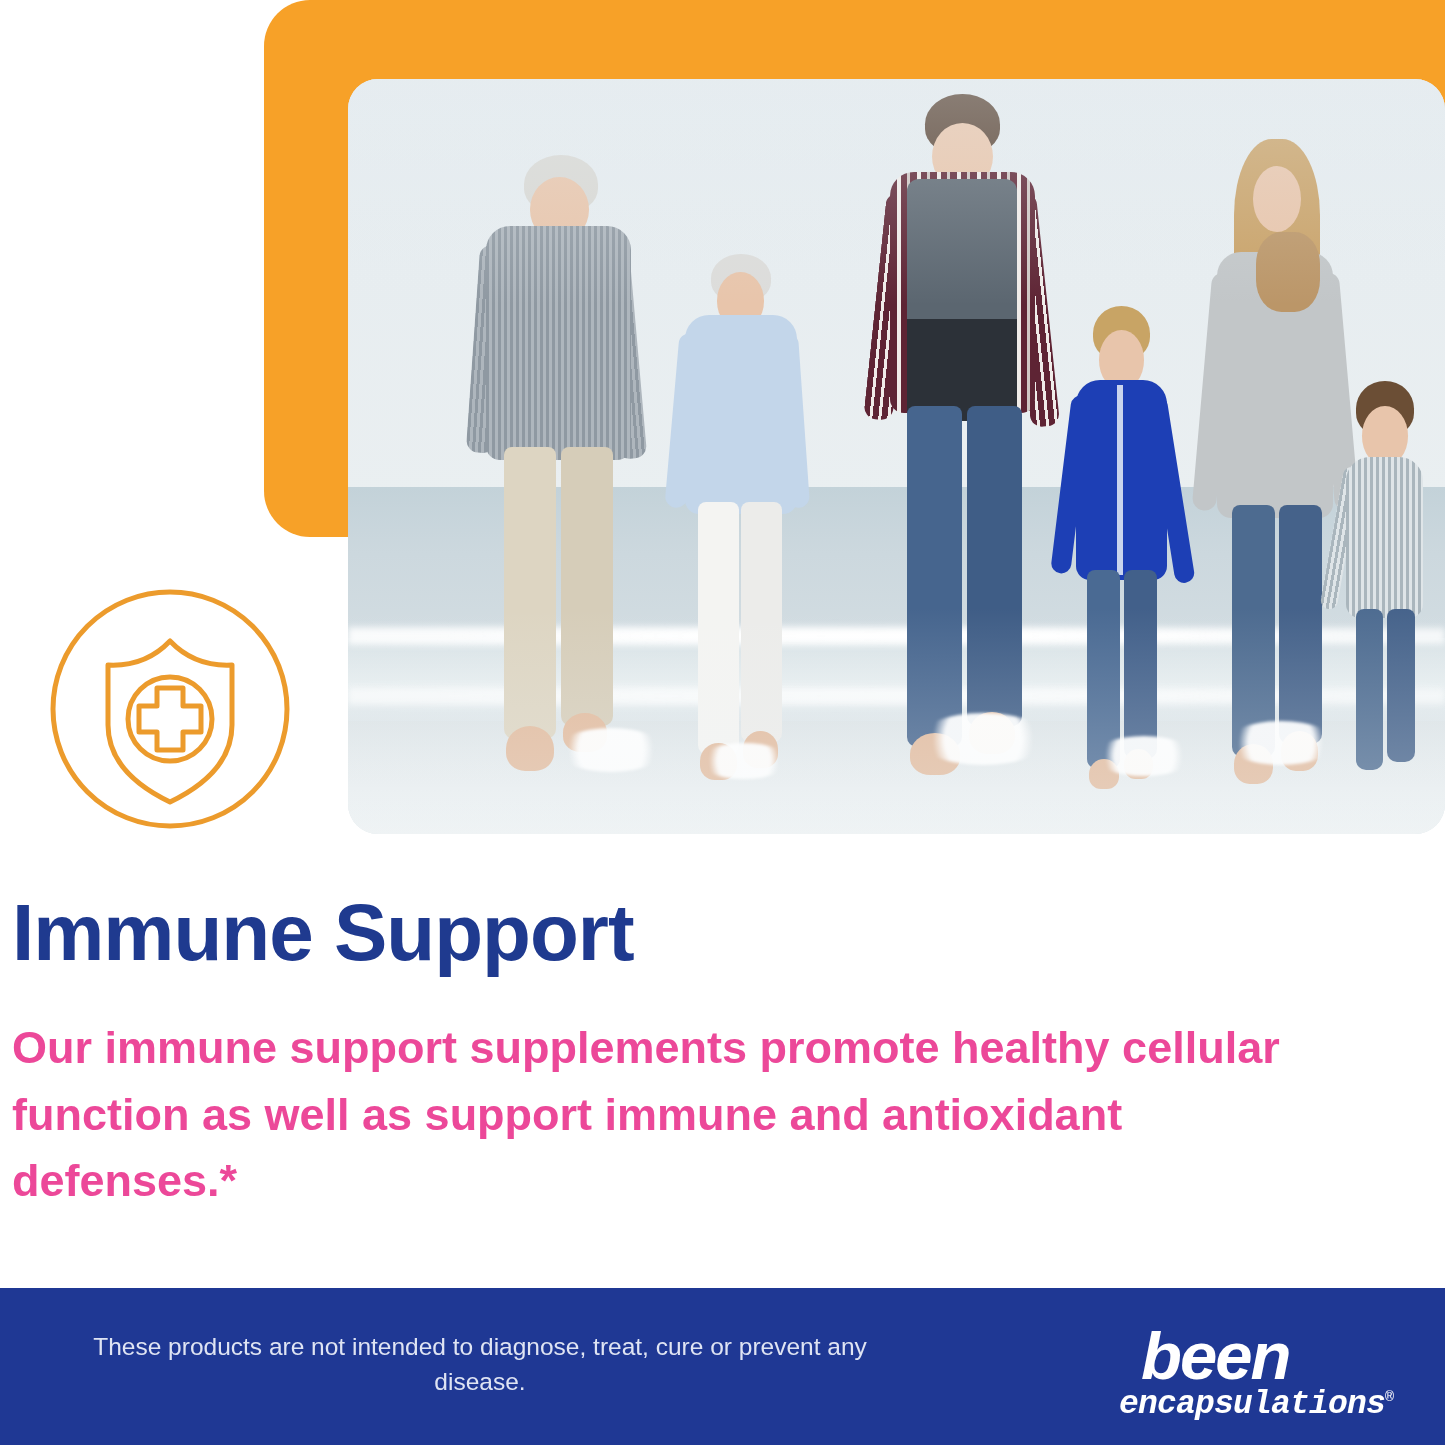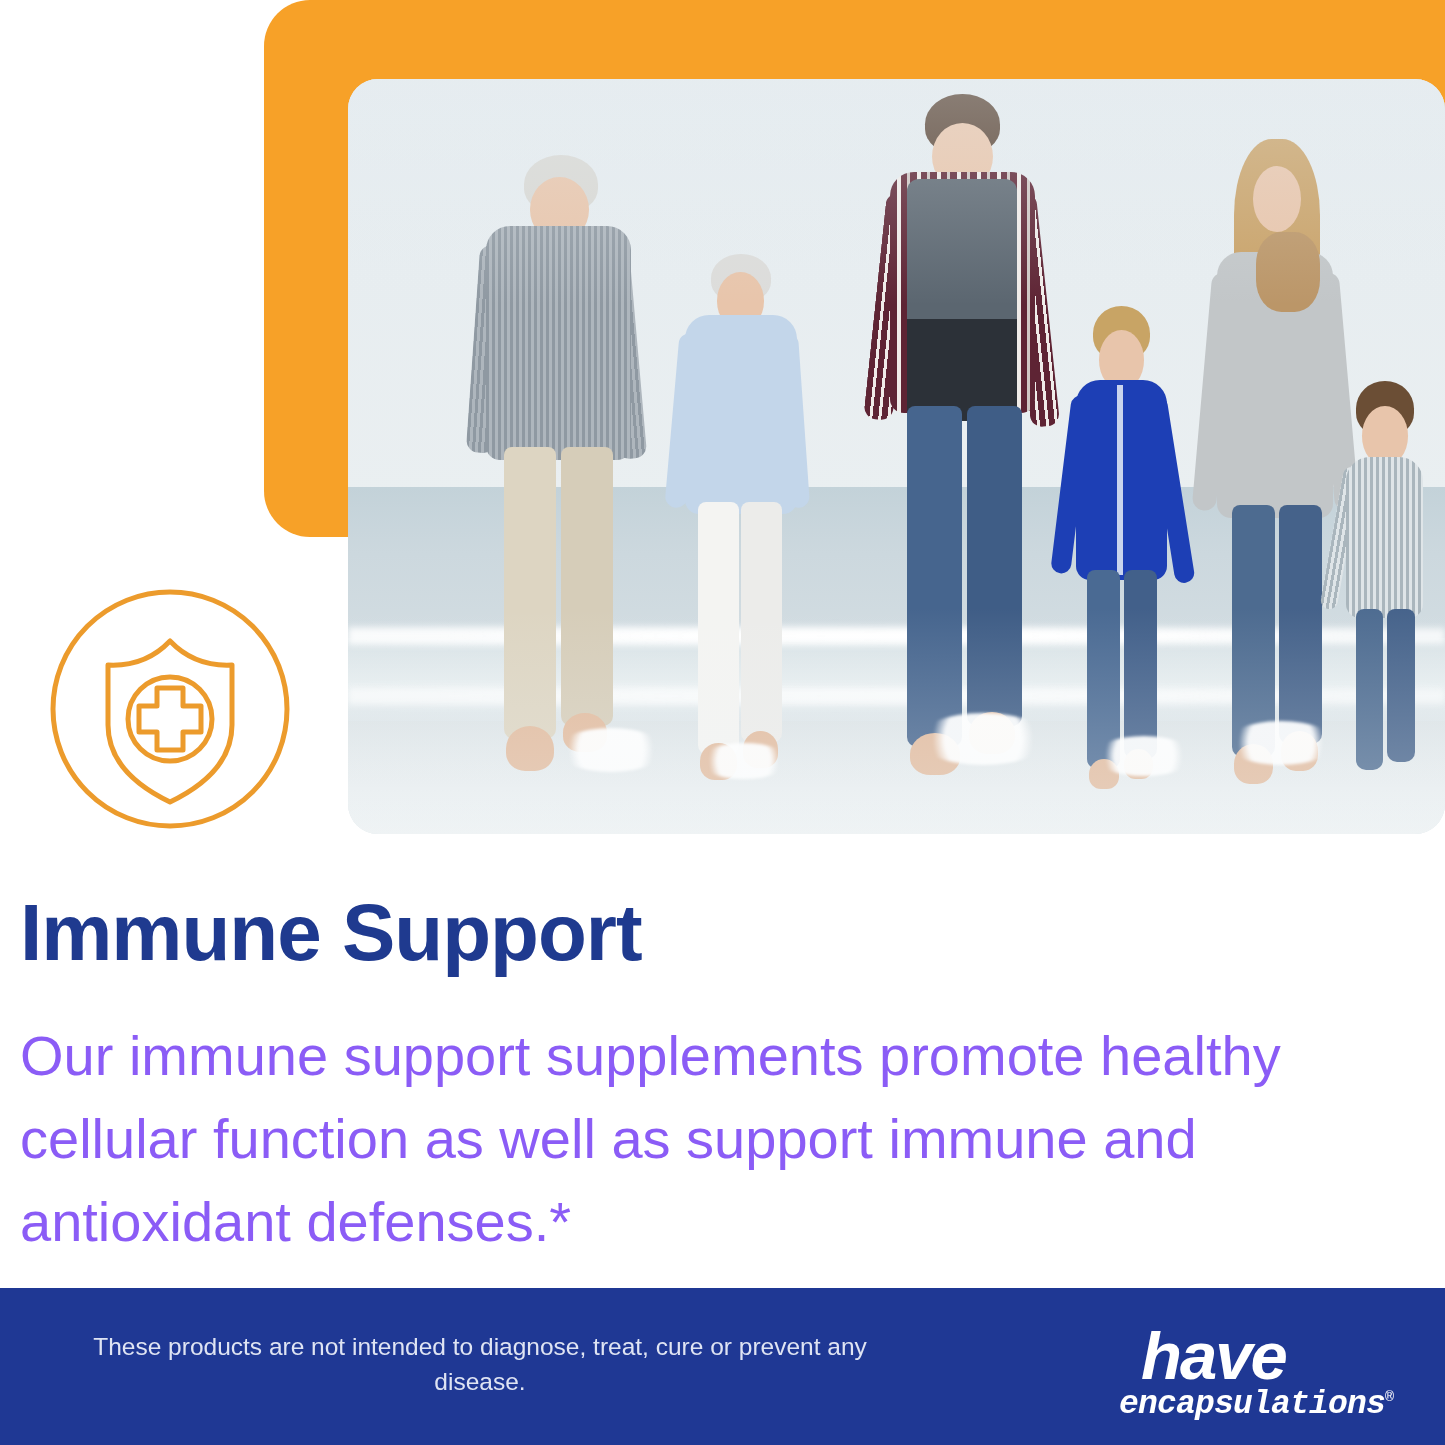--- a/index.html
+++ b/index.html
@@ -162,29 +162,29 @@
     position:absolute; inset:0;
     background:linear-gradient(180deg, rgba(235,241,244,.35) 0%, rgba(235,241,244,0) 30%,
                rgba(235,241,244,0) 70%, rgba(240,245,247,.35) 100%);
     pointer-events:none;
   }
 
   
   .badge { position:absolute; left:45px; top:584px; width:250px; height:250px; }
 
   
-  .copy { position:absolute; left:12px; top:893px; width:1300px;margin-left:8px; }
+  .copy { position:absolute; left:12px; top:893px; width:1300px; }
   .headline {
     font-size:80px; font-weight:700; letter-spacing:-1px;
     color:#1F3A8F; line-height:1.0; white-space:nowrap;
   }
   .subcopy {
     margin-top:42px;
-    font-size:56px; font-weight:400; line-height:1.48;
-    color:#8b5cf6; max-width:1270px;
+    font-size:45px; font-weight:700; line-height:1.48;
+    color:#ec4899; max-width:1270px;
   }
 
   
   .footer {
     position:absolute; left:0; top:1288px;
     width:1445px; height:157px; background:#1F3894;
   }
   .disclaimer {
     position:absolute; left:50px; top:42px; width:860px;
     color:#dfe4f3; font-size:24.5px; line-height:1.42;
@@ -317,18 +317,18 @@
   <div class="copy">
     <h1 class="headline">Immune Support</h1>
     <p class="subcopy">Our immune support supplements promote healthy cellular function as well as support immune and antioxidant defenses.*</p>
   </div>
 
   <div class="footer">
     <div class="disclaimer">
       <div>These products are not intended to diagnose, treat, cure or prevent any disease.</div>
     </div>
     <div class="logo">
-      <span class="word-pure">have</span>
+      <span class="word-pure">been</span>
       <span class="word-enc"><span>encapsulations</span><span class="reg">®</span></span>
     </div>
   </div>
 
 </div>
 
 </body></html>

